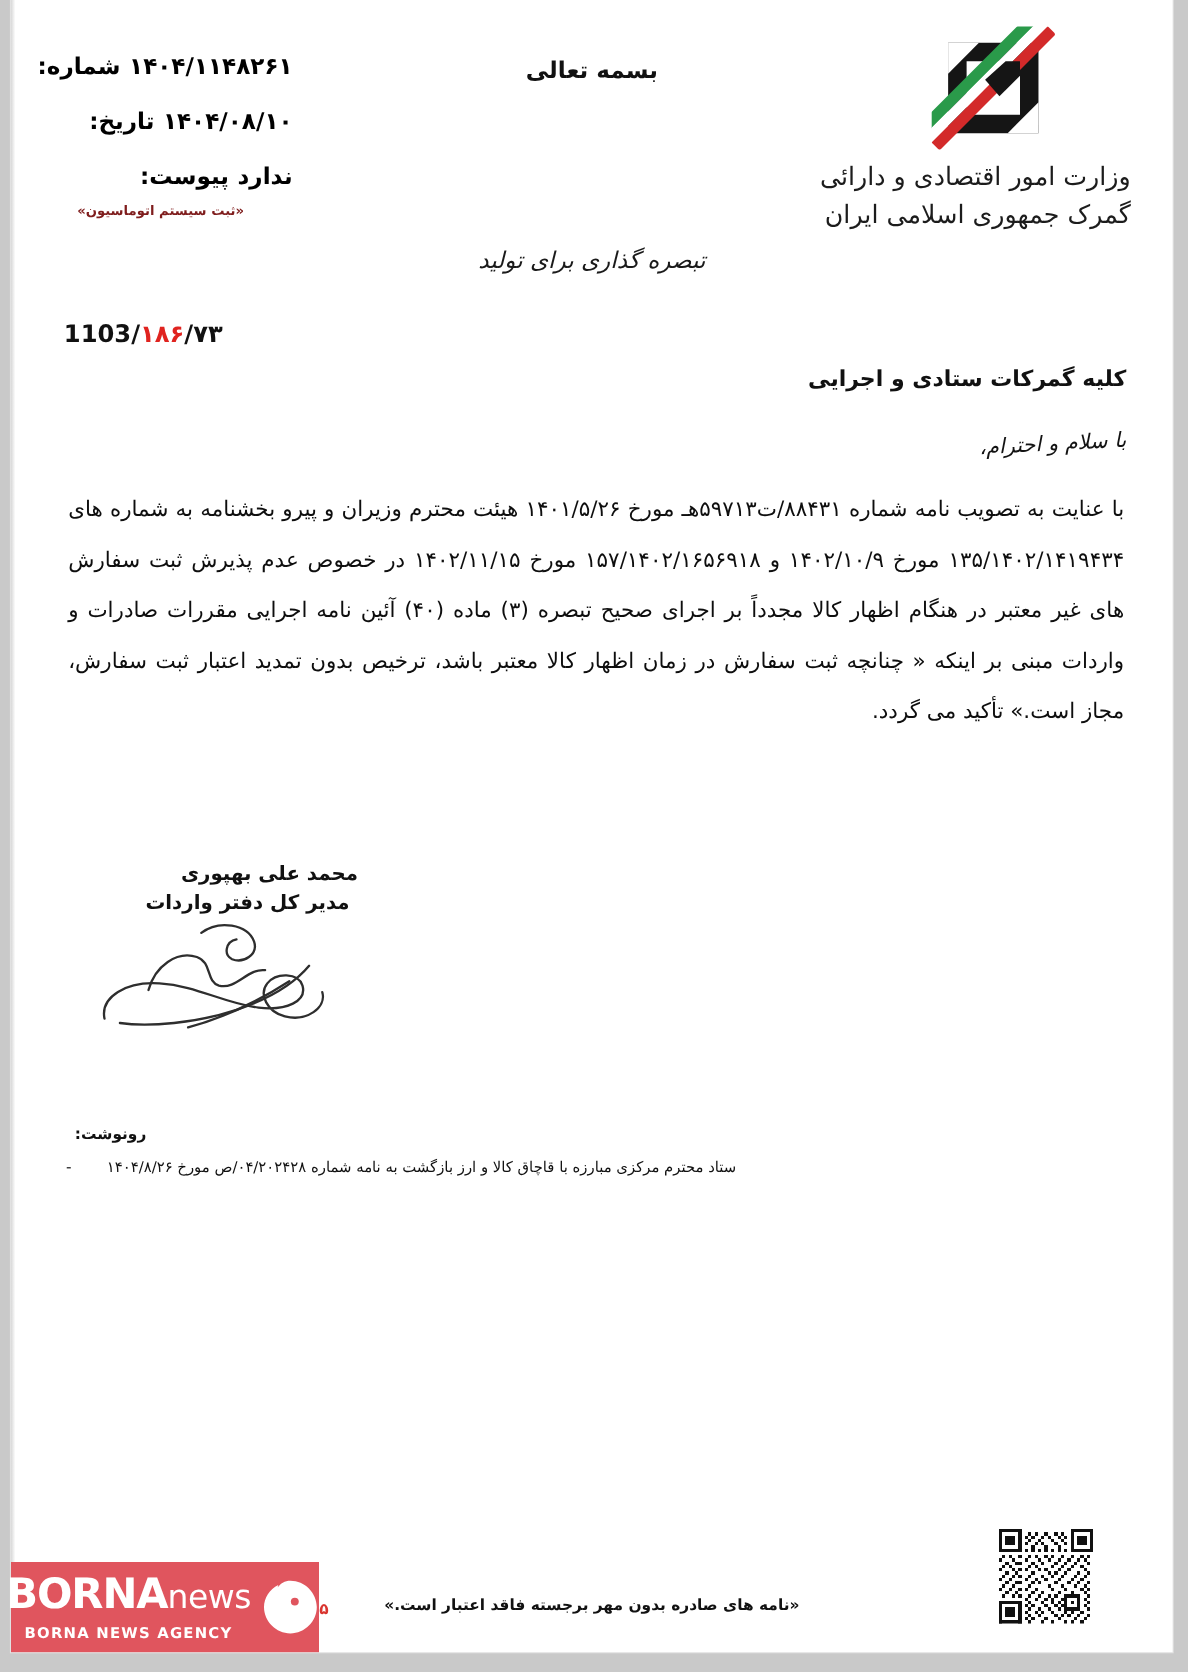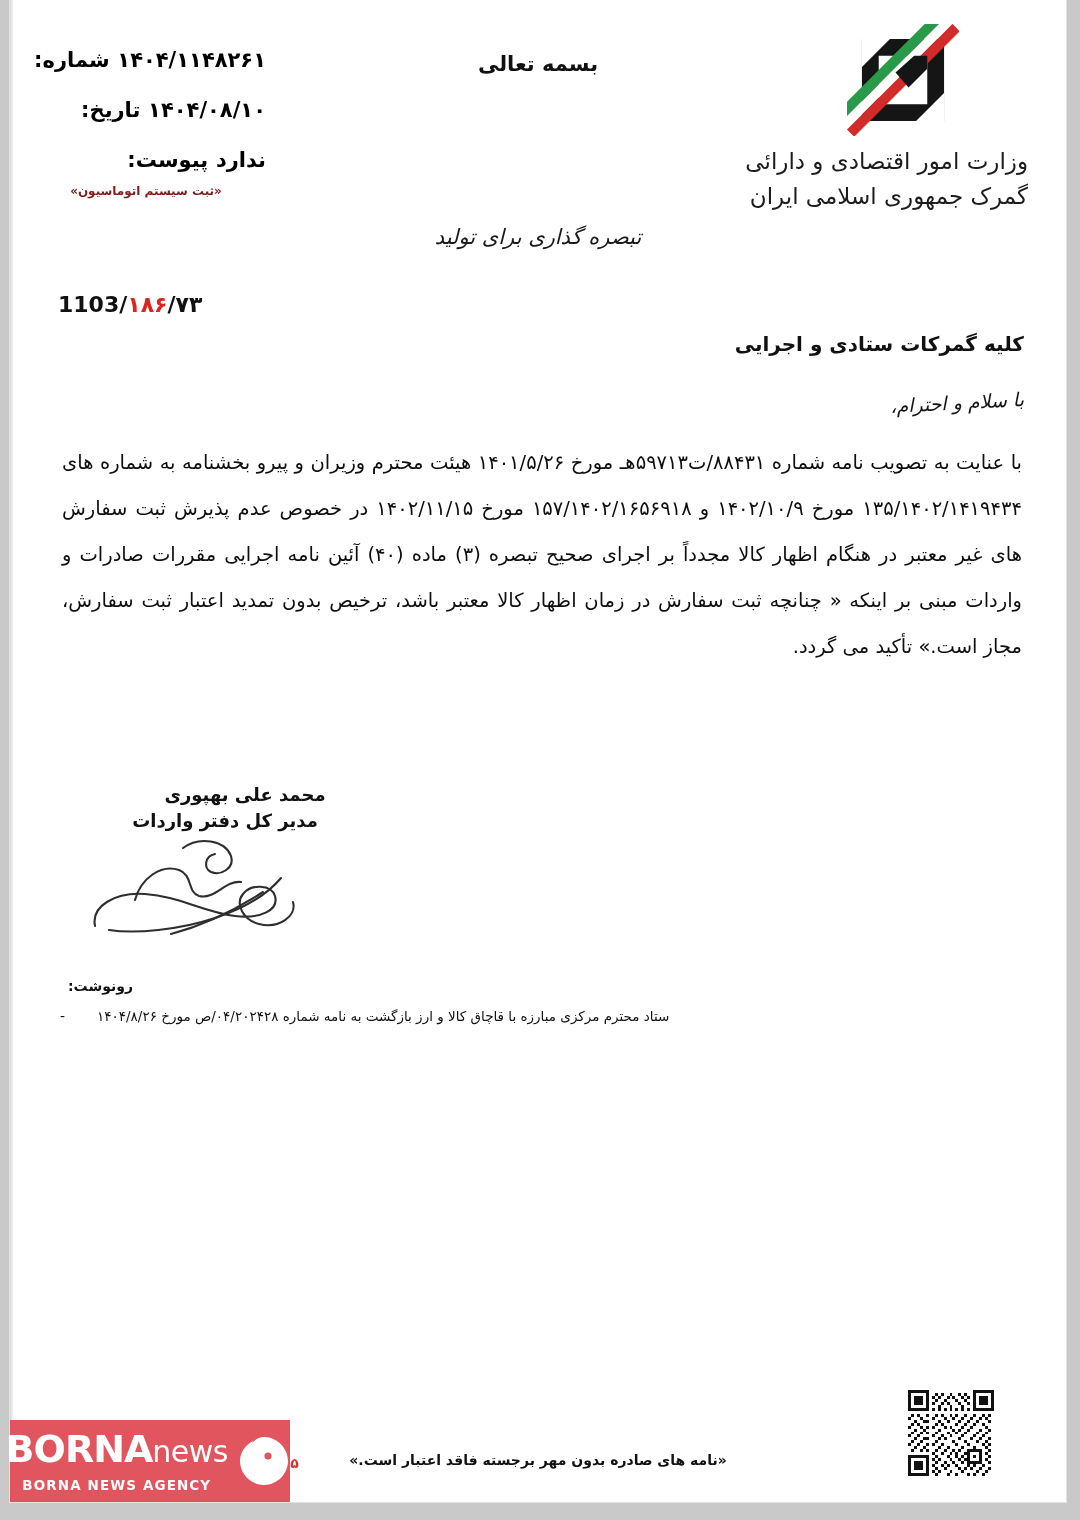--- a/index.html
+++ b/index.html
@@ -202,20 +202,21 @@
     top: 978px;
     direction: rtl;
   }
   .cc-title {
     text-align: left;
     font-size: 14px;
     color: #111;
     font-weight: 600;
     margin-bottom: 14px;
     padding-left: 18px;
+    margin-top: 45px;
   }
   .cc-item {
     display: flex;
     justify-content: flex-end;
     align-items: baseline;
     gap: 10px;
     font-size: 13.5px;
     color: #111;
     padding-left: 10px;
   }

